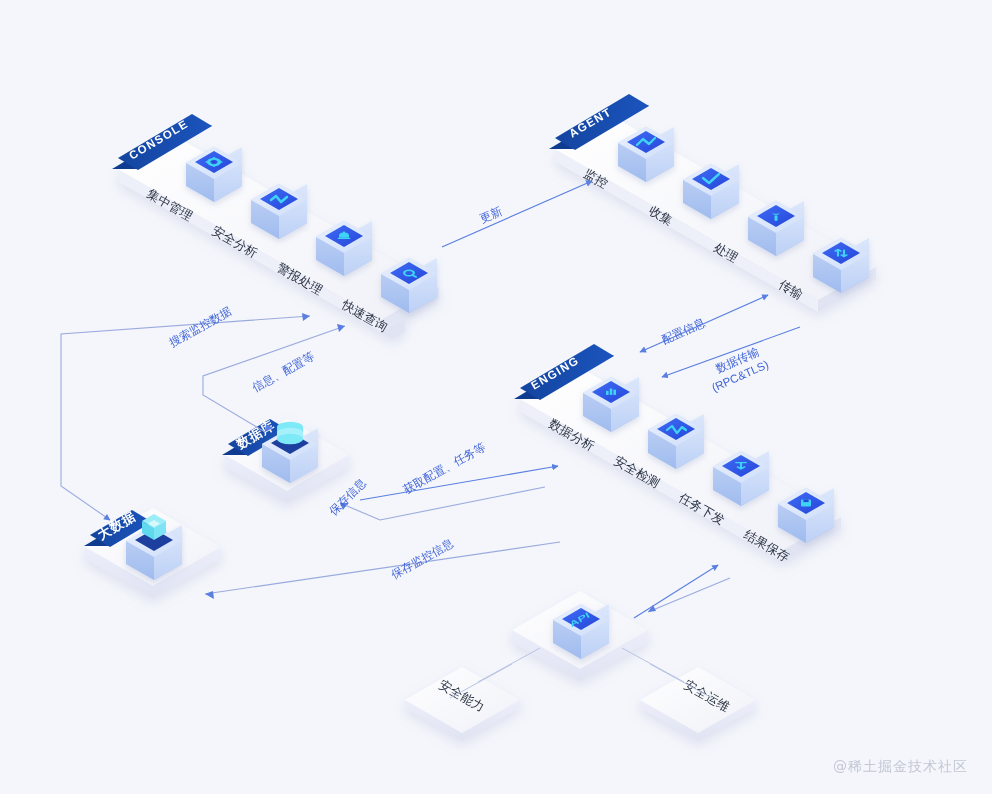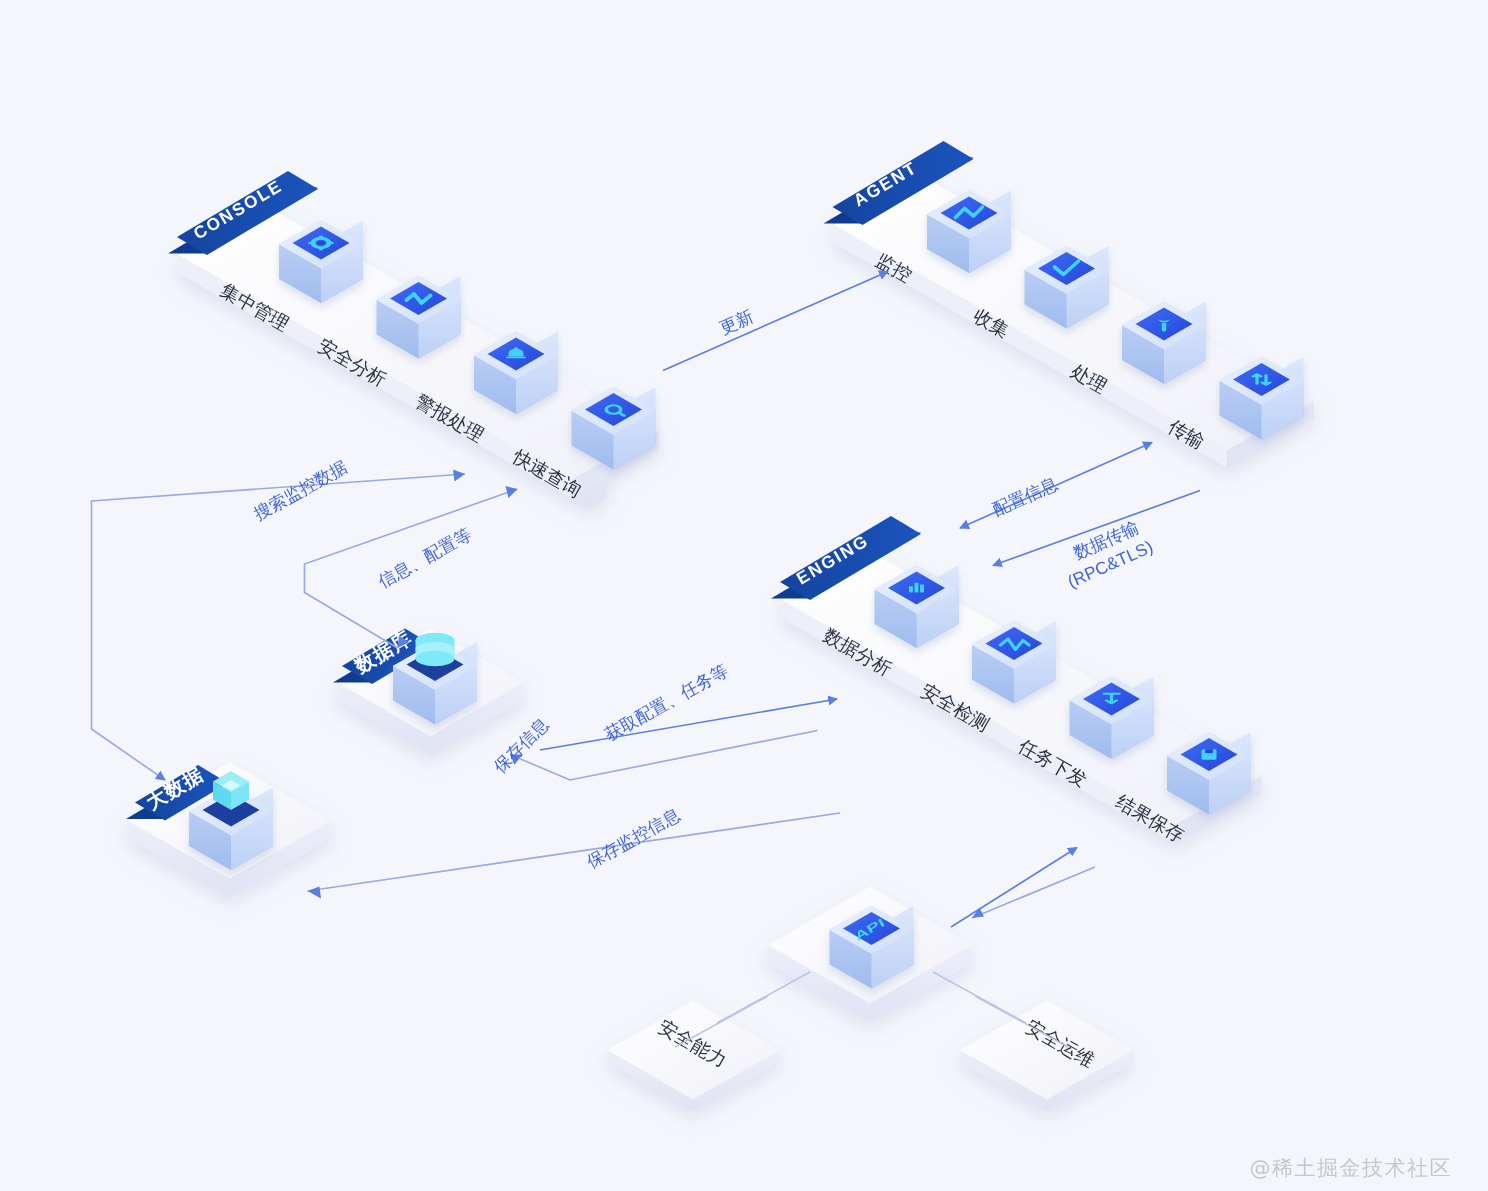--- a/index.html
+++ b/index.html
@@ -38,21 +38,21 @@
   .flow-label {
     font-size: 11.5px;
     fill: #3f63d8;
   }
   .plat-label {
     font-size: 12.5px;
     fill: #2b3342;
   }
   .watermark {
     position: absolute;
-    right: 24px; bottom: 6px;
+    right: 24px; bottom: 18px;
     font-size: 14px;
     color: #c2c7d4;
     font-family: "DejaVu Sans", sans-serif;
     letter-spacing: 1px;
     user-select: none;
   }
 </style>
 </head>
 <body>
 

